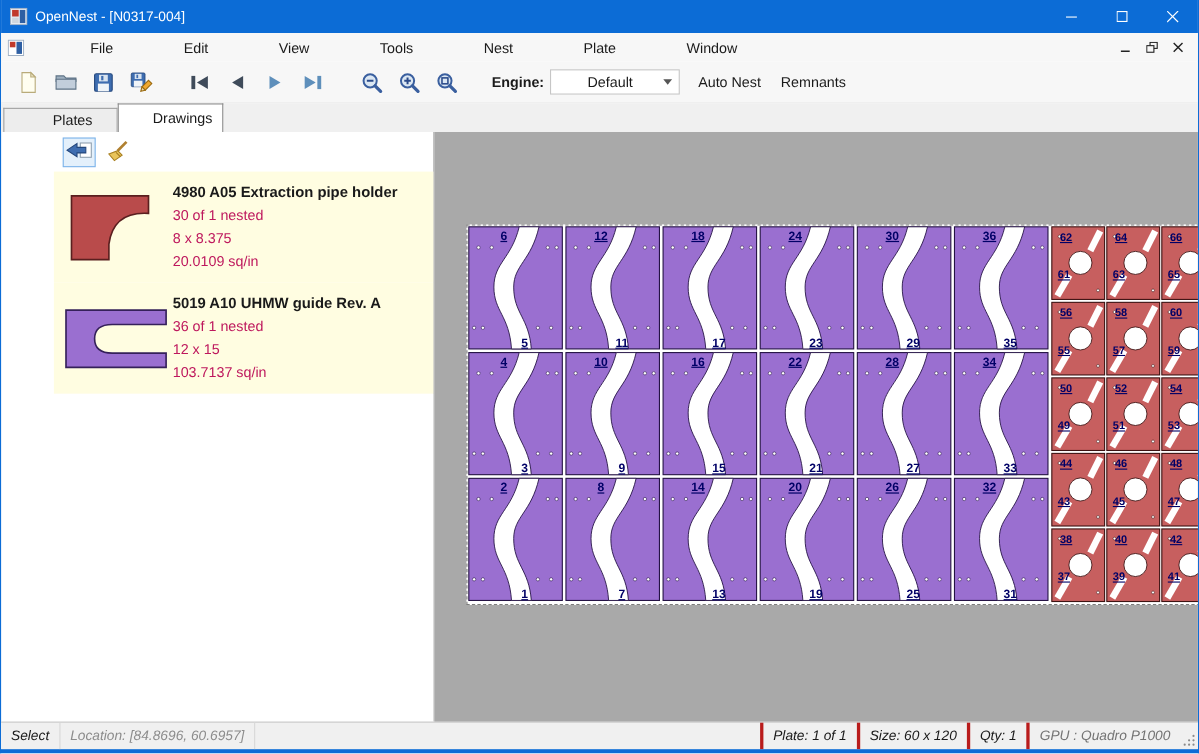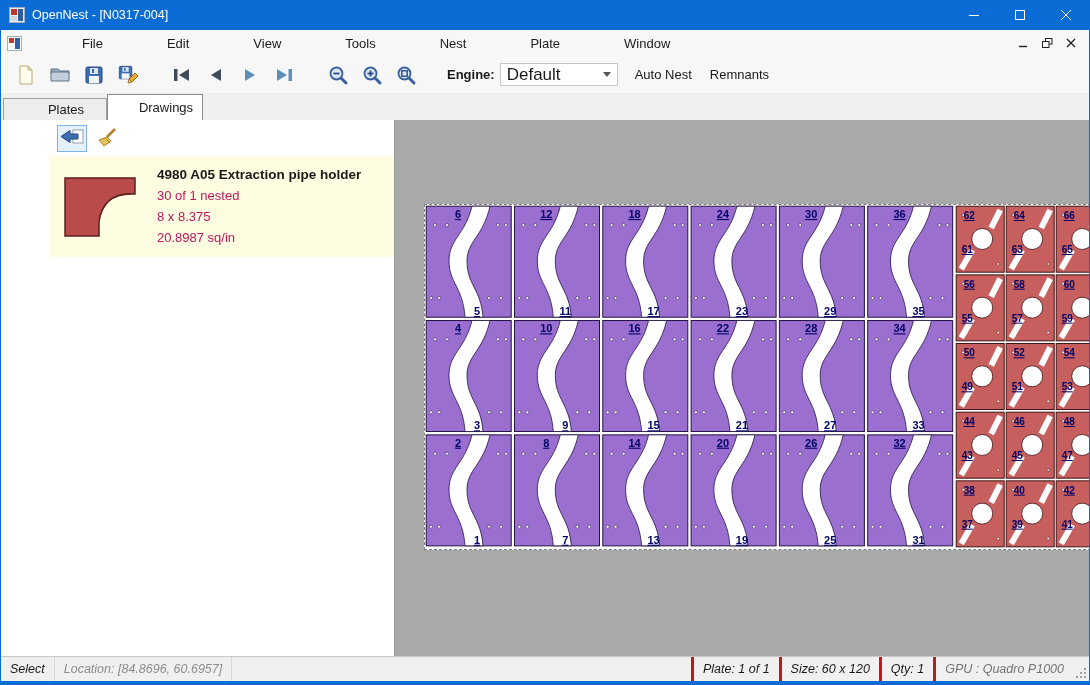--- a/index.html
+++ b/index.html
@@ -17,21 +17,21 @@
   .mdi-doc-icon{margin:0 6px 0 6px;display:flex;}
   .menu-item{padding:5px 10px;font-size:13px;cursor:default;}
   .mdi-controls{margin-left:auto;display:flex;align-items:center;margin-right:6px;}
   .mdi-btn{width:24px;height:20px;display:flex;align-items:center;justify-content:center;}
   
   .toolbar{height:38px;background:#f7f7f7;display:flex;align-items:center;flex:0 0 38px;padding-left:8px;border-bottom:1px solid #ececec;}
   .tbtn{width:34px;height:30px;display:flex;align-items:center;justify-content:center;}
   .grp{margin-left:20px;}
   .engine-label{font-weight:bold;margin-left:24px;margin-right:5px;font-size:13px;text-align:center;}
   .combo{width:118px;height:23px;display:flex;align-items:center;border:1px solid #c6c6c6;background:#fff;padding:0 6px;margin-right:8px;}
-  .combo-value{flex:1;font-size:17px;}
+  .combo-value{flex:1;font-size:13px;text-align:center;}
   .combo-arrow{width:0;height:0;border-left:4px solid transparent;border-right:4px solid transparent;border-top:5px solid #555;}
   .txtbtn{padding:5px 9px;font-size:13px;}
   
   .tabstrip{height:26px;background:#f0f0f0;display:flex;align-items:flex-end;padding-left:2px;flex:0 0 26px;}
   .tab{width:104px;text-align:center;background:#ededed;border:1px solid #a0a0a0;border-bottom:none;height:22px;line-height:21px;font-size:13px;padding-left:22px;}
   .tab.active{width:96px;background:#fff;height:26px;line-height:25px;border-color:#8c8c8c;}
   
   .content{flex:1;display:flex;min-height:0;margin-left:48px;}
   .leftpanel{width:346px;flex:0 0 346px;background:#fff;border-right:1px solid #9a9a9a;display:flex;flex-direction:column;}
   .ptoolbar{height:36px;display:flex;align-items:center;padding-left:8px;gap:6px;flex:0 0 36px;}
@@ -238,24 +238,37 @@
       <div class="ditem">
         <div class="thumb-box">
           <svg width="86" height="62" viewBox="0 0 86 62">
               <path d="M2,2 L72,2 L72,18 Q40,16 36,46 L36,60 L2,60 Z" stroke="#5a1f1f" stroke-width="1.5" fill="#b94b4b"></path>
             </svg>
         </div>
         <div class="ditem-text">
           <div class="dtitle">4980 A05 Extraction pipe holder</div>
           <div class="dsub">30 of 1 nested</div>
           <div class="dsub">8 x 8.375</div>
-          <div class="dsub">20.8987 sq/in</div>
+          <div class="dsub">20.0109 sq/in</div>
         </div>
       </div>
 
+      <div class="ditem">
+        <div class="thumb-box">
+          <svg width="96" height="58" viewBox="0 0 96 58">
+              <path d="M2,3 L93,3 L93,16 L44,16 Q28,16 28,29 Q28,42 44,42 L93,42 L93,55 L2,55 Z" stroke="#35205a" stroke-width="1.5" fill="#9a6fd0"></path>
+            </svg>
+        </div>
+        <div class="ditem-text">
+          <div class="dtitle">5019 A10 UHMW guide Rev. A</div>
+          <div class="dsub">36 of 1 nested</div>
+          <div class="dsub">12 x 15</div>
+          <div class="dsub">103.7137 sq/in</div>
+        </div>
+      </div>
 
       <div class="panel-fill"></div>
     </div>
 
     <div class="canvas">
       <div class="plate">
         <svg id="plate-svg" width="690" height="344" viewBox="0 0 690 344">
             <g transform="translate(0,0)">
               <rect x="1.2" y="1.2" width="85" height="111" fill="#9a6fd0" stroke="#241244" stroke-width="1"></rect>
               <path d="M47,1.2 C40,30 24,34 24,56 C24,78 38,82 40,112.2 L58,112.2 C56,84 42,80 42,56 C42,36 58,32 65,1.2 Z" fill="#fff" stroke="#241244" stroke-width="0.8"></path>

